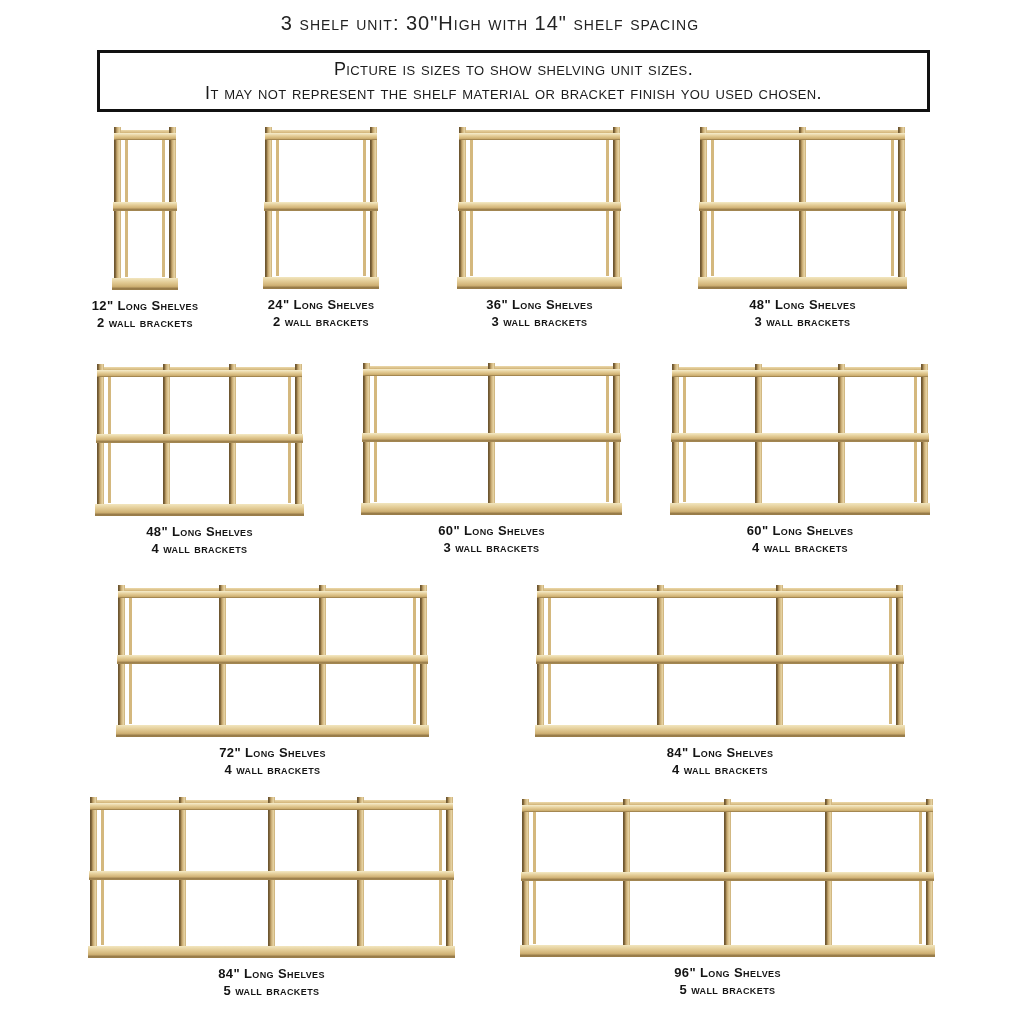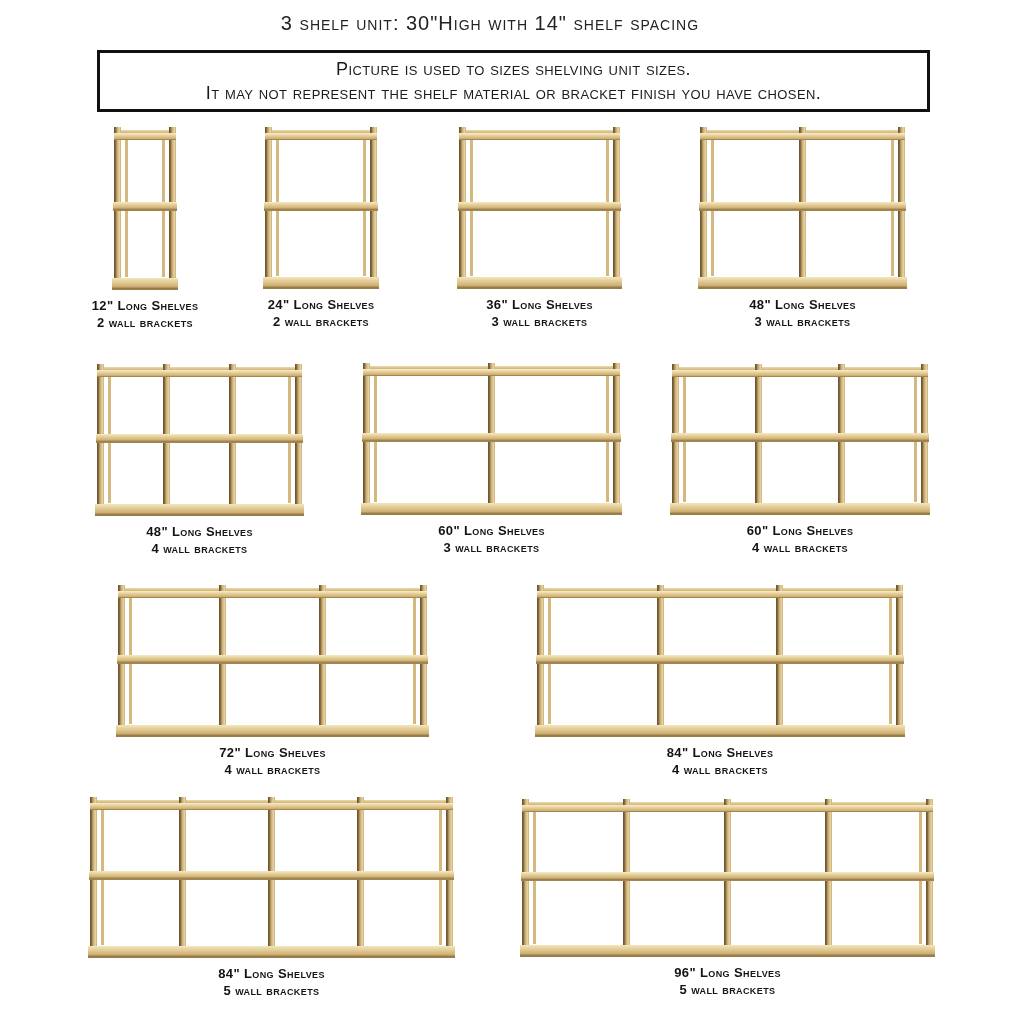--- a/index.html
+++ b/index.html
@@ -75,22 +75,22 @@
     color:#141414;
     white-space:nowrap;
   }
 </style>
 </head>
 <body>
 
 <div class="canvas">
   <div class="title">3 shelf unit: 30"High with 14" shelf spacing</div>
   <div class="notice">
-    <div>Picture is used to sizes shelving unit sizes.</div>
-    <div>It may not represent the shelf material or bracket finish you have chosen.</div>
+    <div>Picture is sizes to show shelving unit sizes.</div>
+    <div>It may not represent the shelf material or bracket finish you used chosen.</div>
   </div>
   <div id="units">
       <figure class="unit" style="left: 114px; top: 127px; width: 62px;">
     <div class="frame" style="height: 163px;">
           <div class="backrail"></div>
           <div class="vbar" style="left: 0px; width: 7px;"></div>
           <div class="vbar" style="left: 55px; width: 7px;"></div>
           <div class="rearbar" style="left: 11px;"></div>
           <div class="rearbar" style="left: 48px;"></div>
           <div class="shelf s-top"></div>

